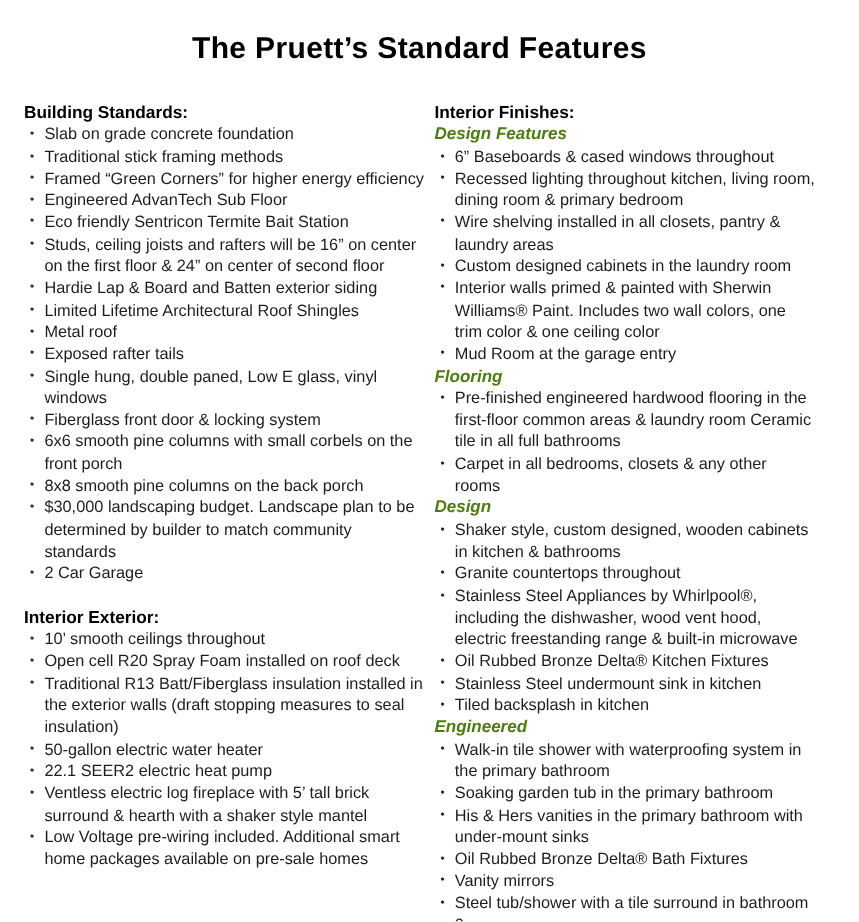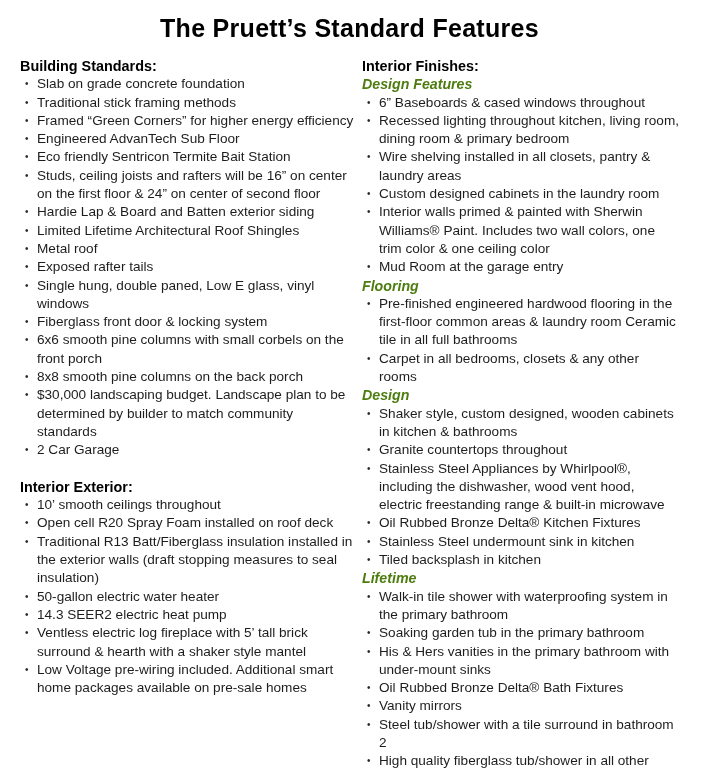--- a/index.html
+++ b/index.html
@@ -8,21 +8,21 @@
     width: 716px;
     height: 768px;
     background: #ffffff;
     font-family: "Liberation Sans", sans-serif;
     color: #1d1d1d;
     overflow: hidden;
   }
   .page {
     width: 693px;
     height: 768px;
-    padding: 12px 14px 0 20px;
+    padding: 24px 14px 0 20px;
   }
   .title {
     text-align: center;
     font-size: 25px;
     font-weight: bold;
     color: #000000;
     margin: 2px 0 14px 0;
     letter-spacing: 0.3px;
   }
   .columns {
@@ -35,21 +35,21 @@
   }
   .col-left  { width: 334px; margin-right: 8px; }
   .col-right { flex: 1; }
   .heading {
     font-weight: bold;
     font-size: 14.4px;
     color: #000000;
     line-height: 18.3px;
     margin-top: 18.3px;
   }
-  .col > .heading:first-child { margin-top: 0; }
+  .col > .heading:first-child { margin-top: 16px; }
   .subheading {
     font-weight: bold;
     font-style: italic;
     font-size: 14.2px;
     color: #4d7c0f;
     line-height: 18.3px;
   }
   ul.bullet-list {
     margin: 0;
     padding: 0;
@@ -160,21 +160,21 @@
           <li>
             <span class="bullet">•</span>
             <span class="item-text">Traditional R13 Batt/Fiberglass insulation installed in the exterior walls (draft stopping measures to seal insulation)</span>
           </li>
           <li>
             <span class="bullet">•</span>
             <span class="item-text">50-gallon electric water heater</span>
           </li>
           <li>
             <span class="bullet">•</span>
-            <span class="item-text">14.3 SEER2 electric heat pump</span>
+            <span class="item-text">22.1 SEER2 electric heat pump</span>
           </li>
           <li>
             <span class="bullet">•</span>
             <span class="item-text">Ventless electric log fireplace with 5’ tall brick surround &amp; hearth with a shaker style mantel</span>
           </li>
           <li>
             <span class="bullet">•</span>
             <span class="item-text">Low Voltage pre-wiring included. Additional smart home packages available on pre-sale homes</span>
           </li>
         </ul>
@@ -239,21 +239,21 @@
           </li>
           <li>
             <span class="bullet">•</span>
             <span class="item-text">Stainless Steel undermount sink in kitchen</span>
           </li>
           <li>
             <span class="bullet">•</span>
             <span class="item-text">Tiled backsplash in kitchen</span>
           </li>
         </ul>
-        <div class="subheading">Lifetime</div>
+        <div class="subheading">Engineered</div>
         <ul class="bullet-list">
           <li>
             <span class="bullet">•</span>
             <span class="item-text">Walk-in tile shower with waterproofing system in the primary bathroom</span>
           </li>
           <li>
             <span class="bullet">•</span>
             <span class="item-text">Soaking garden tub in the primary bathroom</span>
           </li>
           <li>

